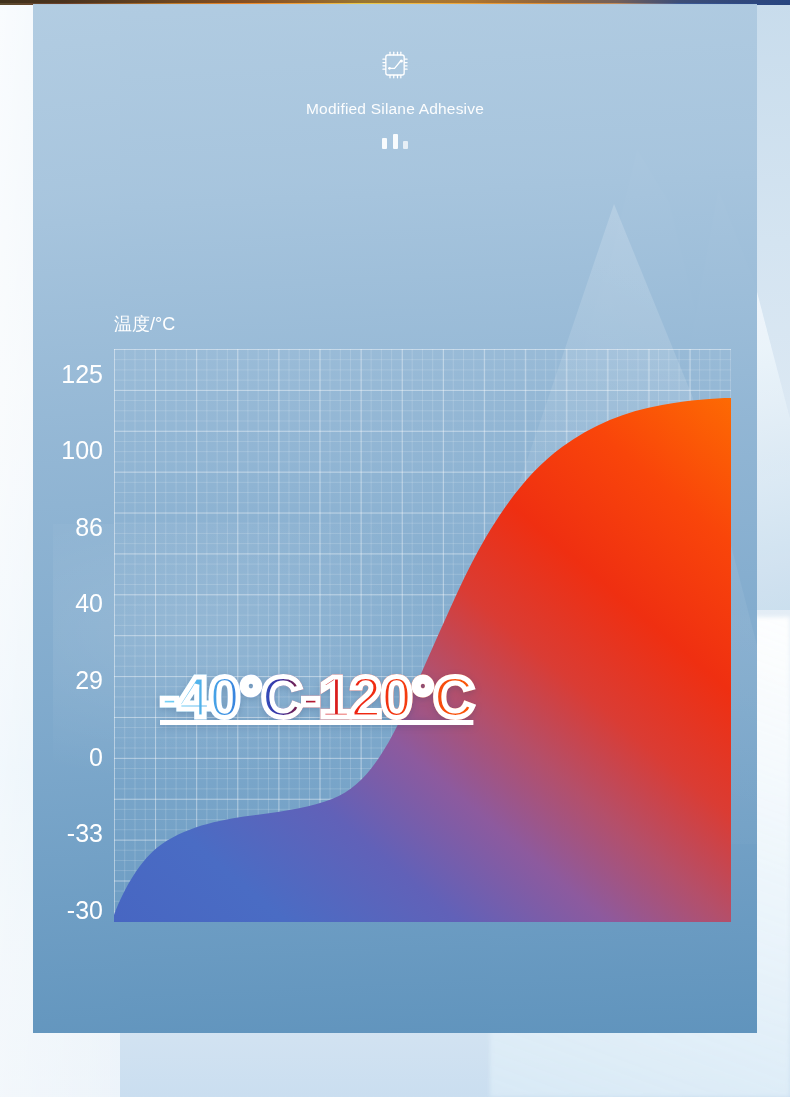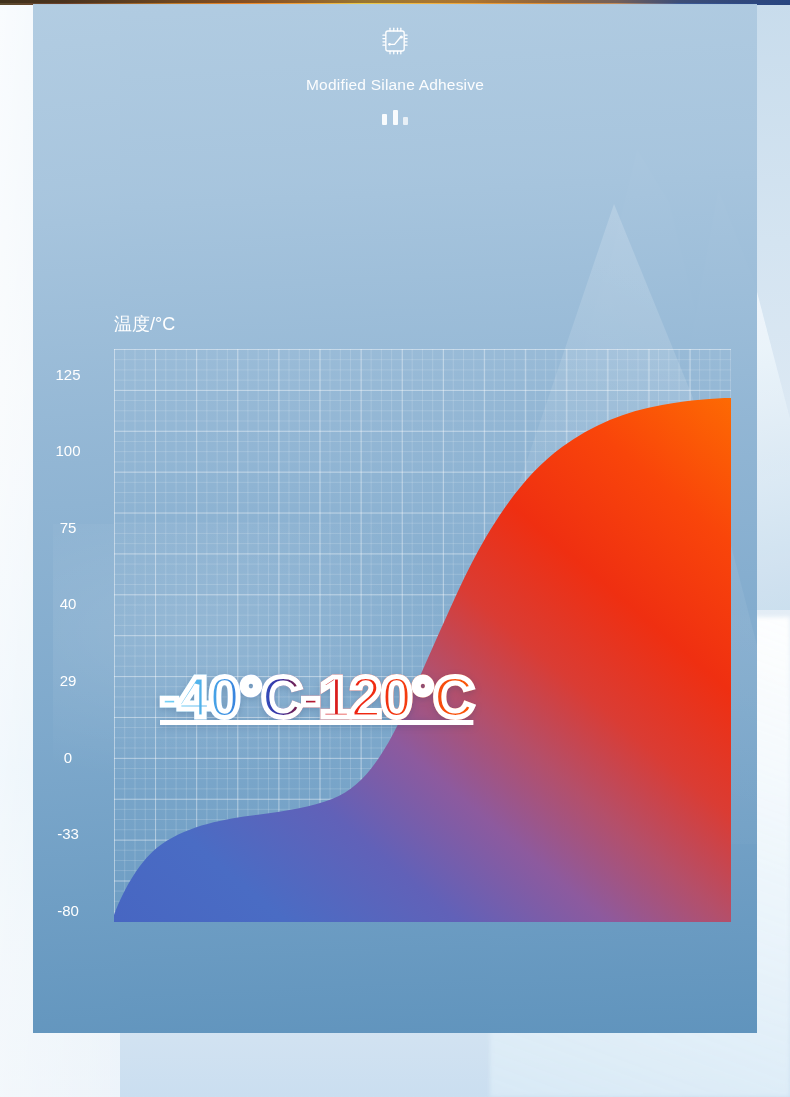--- a/index.html
+++ b/index.html
@@ -131,21 +131,21 @@
     position: absolute;
     left: 20px; top: 520px;
     width: 420px; height: 260px;
     background: radial-gradient(ellipse at 30% 40%, rgba(255,255,255,0.12) 0%, rgba(255,255,255,0) 70%);
     pointer-events: none;
   }
 
   
   .header {
     position: relative;
-    padding-top: 22px;
+    padding-top: 46px;
     text-align: center;
   }
 
   .chip-icon {
     display: block;
     margin: 0 auto 0;
     width: 34px; height: 30px;
   }
 
   .subtitle-en {
@@ -240,25 +240,25 @@
   .y-ticks {
     position: absolute;
     left: 0; top: 80px;
     width: 70px;
     height: 573px;
   }
   .y-tick {
     position: absolute;
     right: 0;
     transform: translateY(-50%);
-    font-size: 15px;
+    font-size: 25px;
     color: #ffffff;
     font-weight: 400;
     white-space: nowrap;
-    text-align: center;
+    text-align: right;
     width: 100%;
   }
 
   
   .callout {
     position: absolute;
     left: 127px;
     top: 400px;
     font-size: 57px;
     font-weight: 800;
@@ -358,26 +358,26 @@
     </div>
 
     <div class="chart-wrap">
 
       <div class="y-axis-title">温度/°C</div>
 
       <div class="y-ticks">
         <div class="y-tick" style="top:4.28%">125</div>
         <div class="y-tick" style="top" :=""></div>
         <div class="y-tick" style="top:17.64%">100</div>
-        <div class="y-tick" style="top:31.01%">75</div>
+        <div class="y-tick" style="top:31.01%">86</div>
         <div class="y-tick" style="top:44.38%">40</div>
         <div class="y-tick" style="top:57.75%">29</div>
         <div class="y-tick" style="top:71.12%">0</div>
         <div class="y-tick" style="top:84.49%">-33</div>
-        <div class="y-tick" style="top:97.86%">-80</div>
+        <div class="y-tick" style="top:97.86%">-30</div>
       </div>
 
       <div class="plot">
         <div class="grid"></div>
 
         <svg class="curve-svg" viewBox="0 0 617 573" preserveAspectRatio="none">
           <defs>
             <linearGradient id="areaGrad" x1="0" y1="1" x2="1" y2="0" gradientUnits="objectBoundingBox">
               <stop offset="0.00" stop-color="#4766c2"></stop>
               <stop offset="0.14" stop-color="#4a6cc4"></stop>

